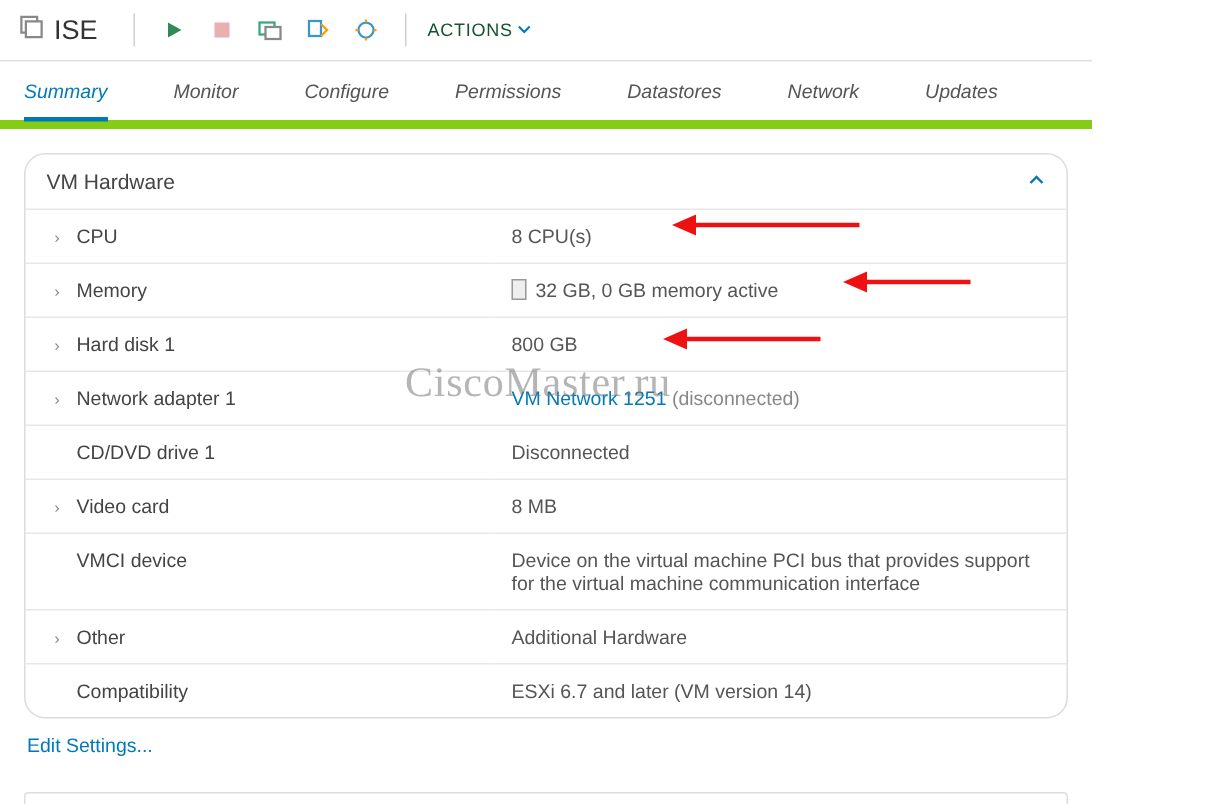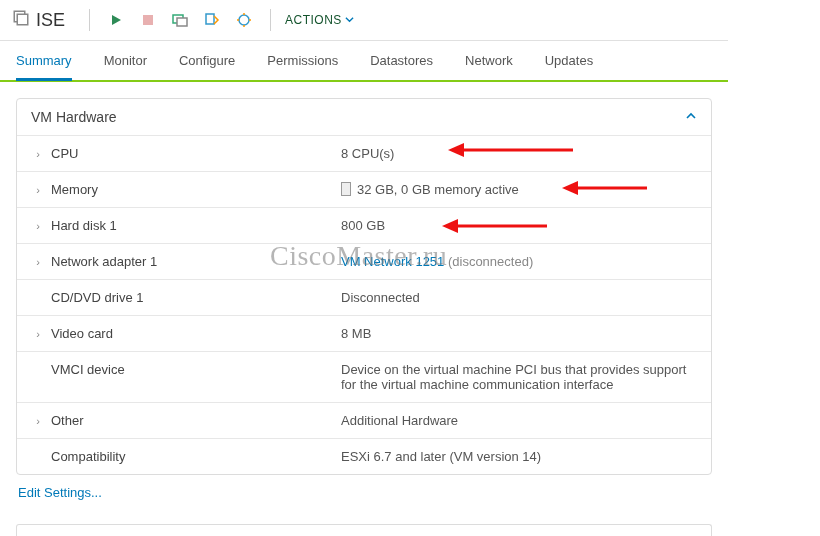--- a/index.html
+++ b/index.html
@@ -47,42 +47,43 @@
     letter-spacing: 0.5px;
     cursor: pointer;
     display: flex;
     align-items: flex-start;
     gap: 3px;
     margin-left: 0;
   }
   .actions-link svg { width: 9px; height: 9px; }
   .tabs {
     display: flex;
-    gap: 32px;
+    gap: 44px;
     padding: 0 16px;
-    border-bottom: 2px solid #84cc16;
+    border-bottom: 6px solid #84cc16;
+    font-style: italic;
   }
   .tab {
     padding: 12px 0;
     color: #555;
     cursor: pointer;
     position: relative;
   }
   .tab.active { color: #0079b8; }
   .tab.active::after {
     content: "";
     position: absolute;
     left: 0; right: 0; bottom: -1px;
     height: 3px;
     background: #0079b8;
   }
   .content { padding: 16px 16px 8px 16px; }
   .panel {
     border: 1px solid #dcdcdc;
-    border-radius: 4px;
+    border-radius: 14px;
   }
   .panel-header {
     display: flex;
     align-items: center;
     justify-content: space-between;
     padding: 10px 14px;
     font-size: 14px;
     color: #444;
     cursor: pointer;
   }

